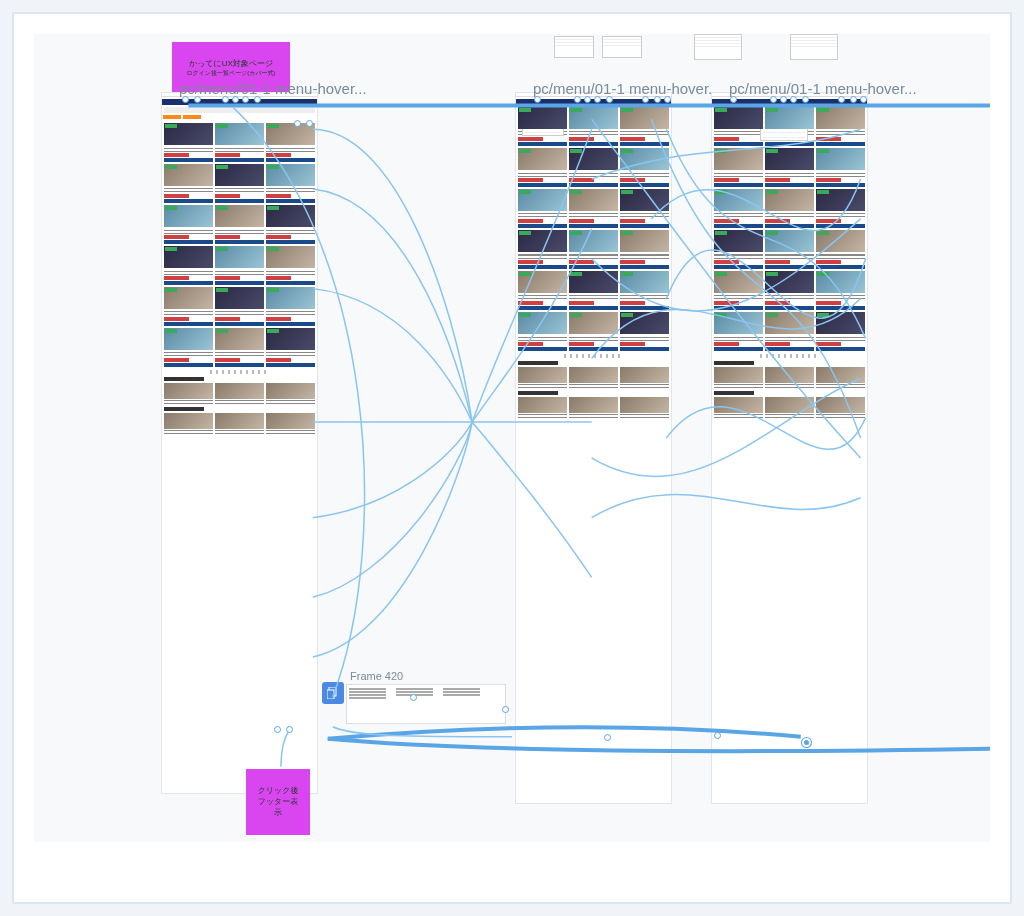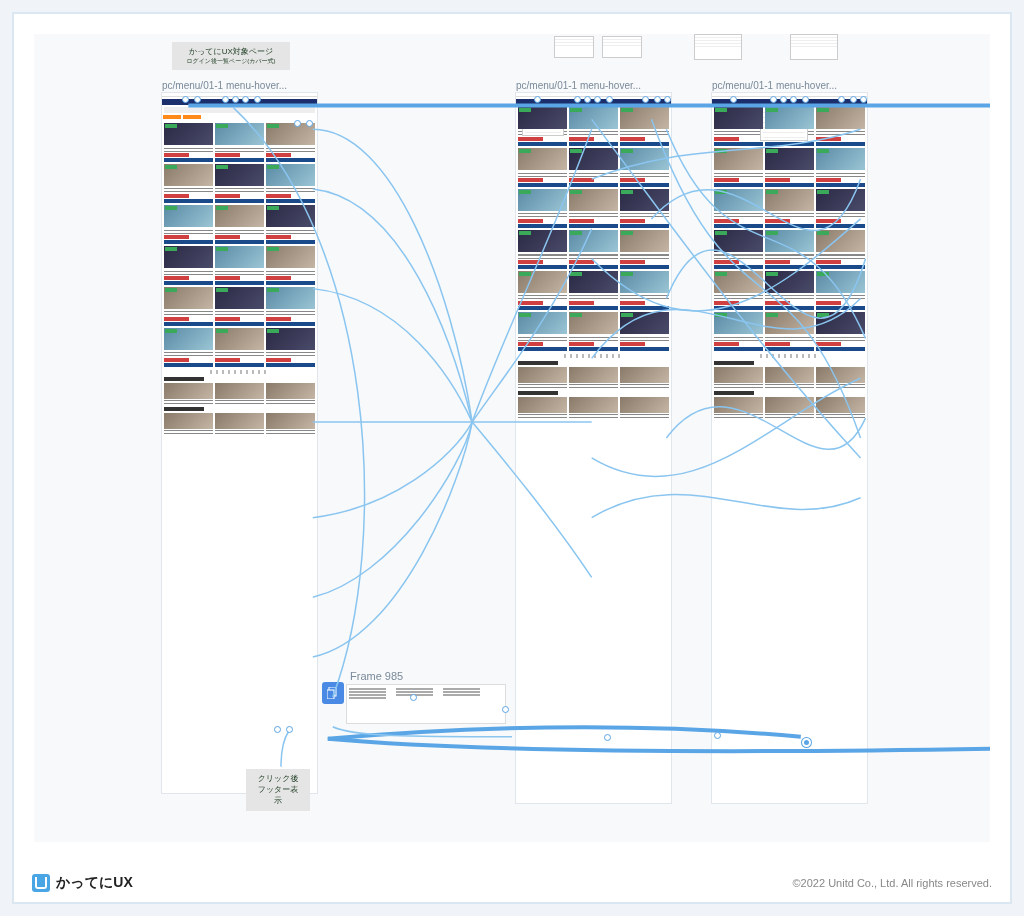--- a/index.html
+++ b/index.html
@@ -1,21 +1,21 @@
 <!DOCTYPE html>
 <html><head>
 <meta charset="utf-8">
 <style>
 * { margin: 0; padding: 0; box-sizing: border-box; }
 body { font-family: -apple-system, BlinkMacSystemFont, "Segoe UI", sans-serif; background: #f0f4f8; width: 1024px; height: 916px; position: relative; overflow: hidden; }
 .outer-frame { position: absolute; inset: 12px; background: #fff; border: 2px solid #dbe7f0; }
 .canvas { position: absolute; inset: 20px 20px 60px 20px; background: #f7f9fb; overflow: hidden; }
 .artboard { position: absolute; background: #fff; box-shadow: 0 0 0 1px #e0e6eb; font-size: 3px; }
-.artboard-label { position: absolute; top: -13px; left: 0; font-size: 10px; color: #7a8a99; white-space: nowrap; text-align: center; }
-.note { position: absolute; background: #e5e5e5; padding: 4px 8px; font-size: 8px; text-align: center; line-height: 1.4; color: #1a3a1f; }
+.artboard-label { position: absolute; top: -13px; left: 17px; font-size: 15px; color: #7a8a99; white-space: nowrap; text-align: center; }
+.note { position: absolute; background: #d946ef; padding: 16px 8px; font-size: 8px; text-align: center; line-height: 1.4; color: #1a3a1f; }
 .note-sub { font-size: 6px; display:block; }
 .bar { height: 6px; background: #1a2f6b; margin: 2px 0; }
 .grid-row { display: flex; gap: 2px; margin: 2px; }
 .card { flex: 1; }
 .card-img { height: 22px; background: linear-gradient(135deg,#4a6a8a,#7a9ab5); position: relative; }
 .card-img.night { background: linear-gradient(135deg,#2a2a45,#4a4a6a); }
 .card-img.room { background: linear-gradient(135deg,#8a7a6a,#c5b5a5); }
 .card-img.pano { background: linear-gradient(135deg,#5a8aa5,#9ac5d5); }
 .card-txt { height: 6px; background: repeating-linear-gradient(0deg,#888 0,#888 0.5px,transparent 0.5px,transparent 1.5px); margin-top: 1px; }
 .card-price { height: 4px; background: #d04040; width: 50%; margin-top: 1px; }
@@ -657,21 +657,21 @@
             <div class="card-img room" style="height:16px;"></div>
             <div class="card-txt" style="height:4px;"></div>
           </div>
           <div class="card">
             <div class="card-img room" style="height:16px;"></div>
             <div class="card-txt" style="height:4px;"></div>
           </div>
         </div>
       </div>
 
-<div class="frame-label" style="left:316px; top:636px;">Frame 985</div>
+<div class="frame-label" style="left:316px; top:636px;">Frame 420</div>
 <div class="component-icon" style="left:288px; top:648px;">
   <svg width="12" height="12" viewBox="0 0 12 12">
           <rect x="2" y="0" width="7" height="9" fill="none" stroke="#fff" stroke-width="1"></rect>
           <rect x="0" y="3" width="7" height="9" fill="#4a8ae5" stroke="#fff" stroke-width="1"></rect>
         </svg>
 </div>
 <div class="footer-comp" style="left:312px; top:650px; width:160px; height:40px;">
   <div class="col"><div class="line"></div><div class="line"></div><div class="line"></div><div class="line"></div></div>
   <div class="col"><div class="line"></div><div class="line"></div><div class="line"></div></div>
   <div class="col"><div class="line"></div><div class="line"></div><div class="line"></div></div>
@@ -749,20 +749,13 @@
 <div class="flow-anchor" style="left:376px; top:660px;"></div>
 <div class="flow-anchor" style="left:468px; top:672px;"></div>
 <div class="flow-anchor" style="left:570px; top:700px;"></div>
 <div class="flow-anchor" style="left:680px; top:698px;"></div>
 <div class="flow-anchor big" style="left:768px; top:704px;"></div>
 <div class="flow-anchor" style="left:240px; top:692px;"></div>
 <div class="flow-anchor" style="left:252px; top:692px;"></div>
 
 </div>
 
-<div class="app-footer">
-  <div class="logo">
-    <span class="logo-icon"></span>
-    <span>かってにUX</span>
-  </div>
-  <div class="copyright">©2022 Unitd Co., Ltd. All rights reserved.</div>
 </div>
-</div>
 
 </body></html>

